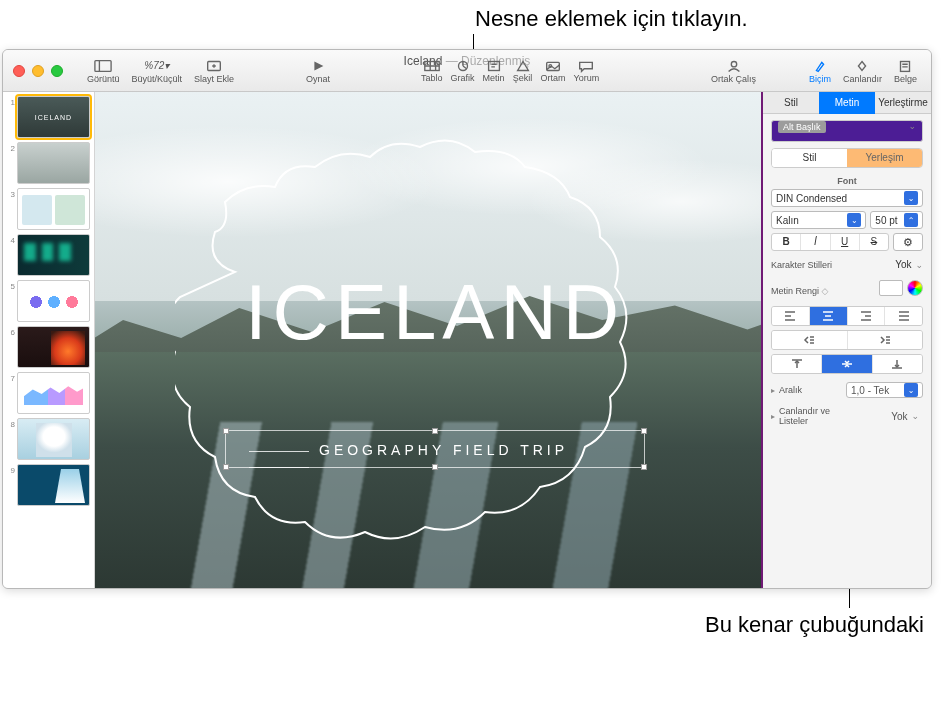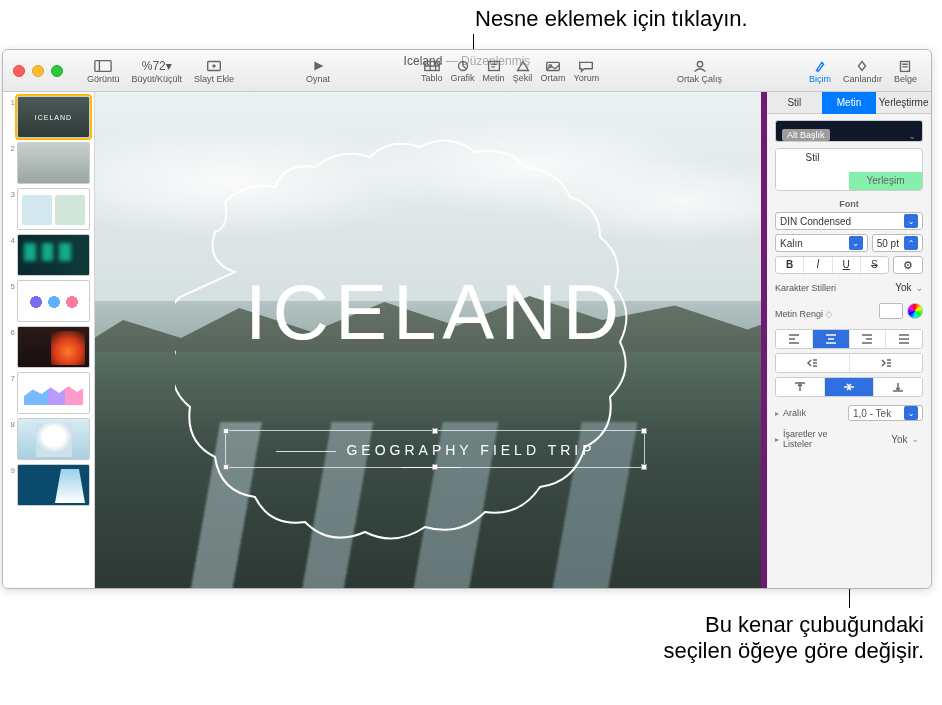--- a/index.html
+++ b/index.html
@@ -48,33 +48,33 @@
     .river { position:absolute; left:0; right:0; top:330px; bottom:0; opacity:0.55;
       background:
         linear-gradient(100deg, transparent 0 18%, #a9bcc0 18% 24%, transparent 24% 34%, #9fb3b7 34% 40%, transparent 40% 50%, #95abb0 50% 58%, transparent 58% 70%, #8fa6ac 70% 78%, transparent 78%);
       filter:blur(1px);
     }
     .outline-svg { position:absolute; left:80px; top:40px; width:520px; height:430px; }
     .outline-svg path { fill:none; stroke:#fff; stroke-width:2; }
     .sel-box { position:absolute; border:1px solid rgba(255,255,255,0.7); }
     .handle { position:absolute; width:6px; height:6px; background:#fff; border:1px solid #999; }
     .slide-title { position:absolute; left:120px; top:175px; width:440px; color:#fff; font-size:78px; font-weight:200; letter-spacing:6px; font-family:"DIN Condensed","Arial Narrow",sans-serif; text-align:center; }
-    .slide-sub { position:absolute; left:136px; top:350px; width:400px; color:#fff; font-size:14px; letter-spacing:4px; text-align:center; font-weight:300; }
+    .slide-sub { position:absolute; left:144px; top:350px; width:400px; color:#fff; font-size:14px; letter-spacing:4px; text-align:left; font-weight:300; }
     .hr-sub { border:none; border-top:1px solid rgba(255,255,255,0.8); width:60px; display:inline-block; vertical-align:middle; margin:0 10px;}
-    .inspector { flex:1; background:#f4f4f4; border-left:6px solid #701a75; padding:0; font-size:10px; color:#333; overflow:hidden; }
+    .inspector { flex:1; background:#f4f4f4; border-left:2px solid #701a75; padding:0; font-size:10px; color:#333; overflow:hidden; }
     .insp-tabs { display:flex; height:22px; }
     .insp-tab { flex:1; text-align:center; font-size:10px; line-height:22px; background:#eaeaea; border-bottom:1px solid #ccc; cursor:pointer;}
     .insp-tab.active { background:#007aff; color:#fff; border-bottom:1px solid #007aff;}
     .insp-body { padding:6px 8px; }
-    .pstyle { display:flex; align-items:flex-end; justify-content:space-between; background:#0f172a; border:1px solid #ccc; border-radius:3px; height:22px; padding:0 6px; margin-bottom:6px;}
+    .pstyle { display:flex; align-items:flex-start; justify-content:space-between; background:#4c1d95; border:1px solid #ccc; border-radius:3px; height:22px; padding:0 6px; margin-bottom:6px;}
     .pstyle-chip { background:#9c9c9c; color:#fff; padding:1px 5px; font-size:9px; border-radius:2px;}
     .seg { display:flex; border:1px solid #ccc; border-radius:4px; overflow:hidden; margin-bottom:8px; background:#fff;}
     .seg div { flex:1; text-align:center; font-size:10px; line-height:18px; cursor:pointer;}
     .seg .act { background:#fff; font-weight:500; }
-    .seg .ina { background:#86efac; color:#666;margin-top:23px;}
+    .seg .ina { background:#fdba74; color:#666;}
     .lbl { font-size:9px; color:#666; margin:6px 0 3px; font-weight:600;text-align:center;}
     .sel-row { display:flex; gap:4px; margin-bottom:4px; }
     .select { flex:1; height:18px; background:#fff; border:1px solid #bbb; border-radius:3px; font-size:10px; padding:0 4px; display:flex; align-items:center; justify-content:space-between; position:relative;}
     .select .arr { width:14px; height:14px; background:#2f6fe0; border-radius:2px; display:flex; align-items:center; justify-content:center; color:#fff; font-size:8px;}
     .btnrow { display:flex; gap:0; border:1px solid #ccc; border-radius:3px; overflow:hidden; height:18px; background:#fff; margin-bottom:4px;}
     .btnrow div { flex:1; text-align:center; font-size:10px; line-height:16px; border-right:1px solid #e3e3e3; cursor:pointer;}
     .btnrow div:last-child { border-right:none;}
     .row2 { display:flex; gap:6px; align-items:flex-end; margin-bottom:4px;}
     .row2 .k { flex:1; font-size:9px; color:#555;}
     .row2 .v { font-size:10px; color:#333;}
@@ -113,21 +113,20 @@
     .t9::after{content:""; position:absolute; right:4px; top:4px; width:30px; height:34px; background:linear-gradient(#9ad0e8,#fff); clip-path:polygon(20% 0,80% 0,100% 100%,0 100%);}
   </style>
 </head>
 <body>
 
 <div class="annot" style="left:475px; top:6px;">Nesne eklemek için tıklayın.</div>
 <div class="annot-line" style="left:473px; top:34px; width:1px; height:22px;"></div>
 
 <div class="annot" style="right:18px; top:612px; text-align:right;">
   <div>Bu kenar çubuğundaki</div>
-  <div>seçilen öğeye göre değişir.</div>
 </div>
 <div class="annot-line" style="left:849px; top:524px; width:1px; height:84px;"></div>
 <div class="annot-line" style="left:772px; top:524px; width:158px; height:1px;"></div>
 
 <div class="window">
 
   <div class="titlebar">
     <div class="traffic">
       <div class="tl r"></div>
       <div class="tl y"></div>
@@ -144,21 +143,21 @@
       <div class="tb-btn">
         <div class="tb-ico">
             <svg viewBox="0 0 20 14">
               <rect x="1" y="1" width="18" height="12" rx="1"></rect>
               <line x1="6" y1="1" x2="6" y2="13"></line>
             </svg>
           </div>
         <span>Görüntü</span>
       </div>
       <div class="tb-btn">
-        <div class="tb-ico" style="font-size:12px;color:#555;"><span>%72</span> ▾</div>
+        <div class="tb-ico" style="font-size:10px;color:#555;font-style:italic;"><span>%72</span> ▾</div>
         <span>Büyüt/Küçült</span>
       </div>
       <div class="tb-btn">
         <div class="tb-ico">
             <svg viewBox="0 0 20 14">
               <rect x="3" y="2" width="14" height="10" rx="1"></rect>
               <line x1="10" y1="5" x2="10" y2="9"></line>
               <line x1="8" y1="7" x2="12" y2="7"></line>
             </svg>
           </div>
@@ -227,21 +226,21 @@
       <div class="tb-btn">
         <div class="tb-ico">
             <svg viewBox="0 0 20 14">
               <path d="M3 3 h14 v7 h-9 l-3 3 v-3 h-2 z"></path>
             </svg>
           </div>
         <span>Yorum</span>
       </div>
     </div>
 
-    <div class="tb-btn" style="position:absolute; left:668px;">
+    <div class="tb-btn" style="position:absolute; left:702px;">
       <div class="tb-ico">
           <svg viewBox="0 0 20 14">
             <circle cx="10" cy="5" r="3"></circle>
             <path d="M4 13 q6 -6 12 0"></path>
           </svg>
         </div>
       <span>Ortak Çalış</span>
     </div>
 
     <div class="right-cluster">
@@ -472,21 +471,21 @@
 
         <div class="disc">
           <span style="flex:1">Aralık</span>
           <div class="select" style="width:84px; height:16px;">
               <span>1,0 - Tek</span>
               <span class="arr">⌄</span>
             </div>
         </div>
 
         <div class="disc">
-          <span style="flex:1">İşaretler ve Listeler</span>
+          <span style="flex:1">Canlandır ve Listeler</span>
           <div class="select" style="width:84px; height:16px; background:#f4f4f4; border:none; justify-content:flex-end;">
               <span>Yok</span>
               <span class="chev">⌄</span>
             </div>
         </div>
       </div>
     </div>
 
   </div>
 </div>

